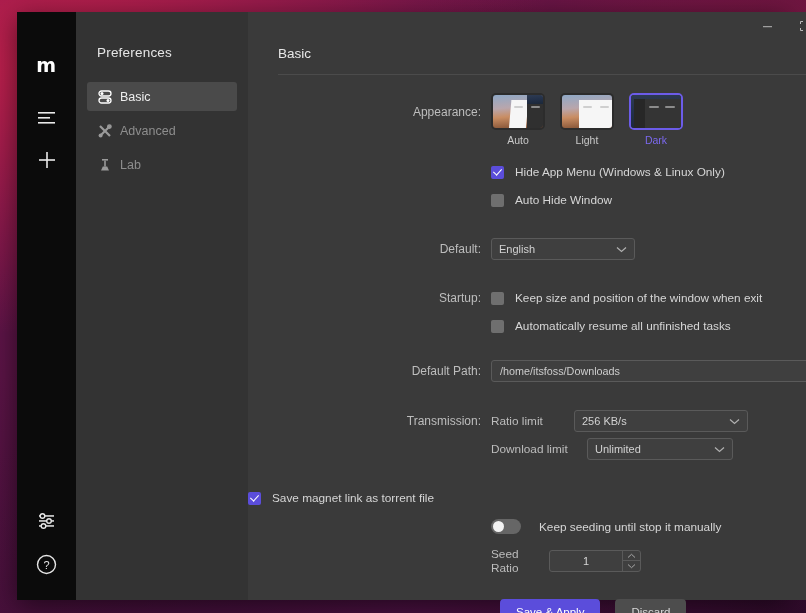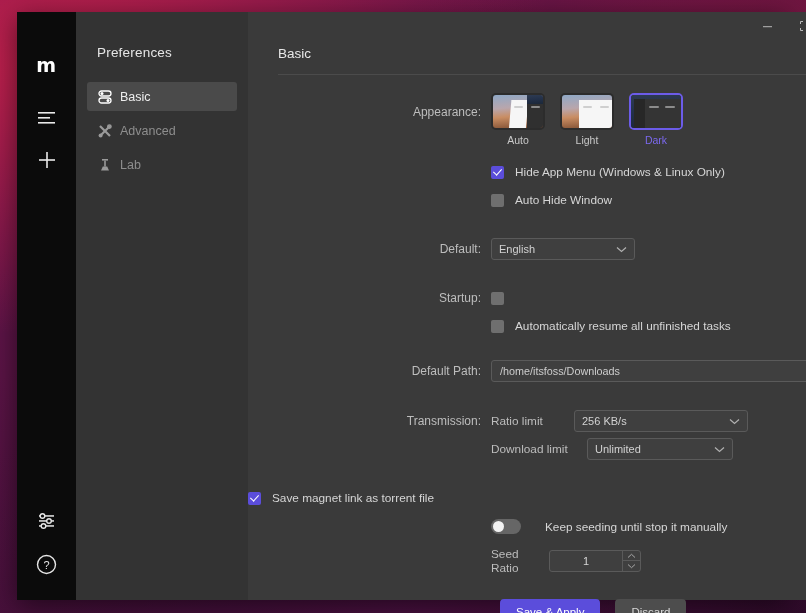--- a/index.html
+++ b/index.html
@@ -358,20 +358,21 @@
             <svg width="11" height="7" viewBox="0 0 11 7" aria-hidden="true">
               <path d="M1 1.5 L5.5 5.5 L10 1.5" fill="none" stroke="#b0b0b0" stroke-width="1.2"></path>
             </svg>
           </span>
         </div>
       </div>
 
       <div class="row" style="margin-top:31px">
         <div class="lbl">Startup:</div>
         <div class="cb"></div>
+        <div class="cbtext">Keep size and position of the window when exit</div>
       </div>
       <div class="row" style="margin-top:14px">
         <div class="lbl blank">.</div>
         <div class="cb"></div>
         <div class="cbtext">Automatically resume all unfinished tasks</div>
       </div>
 
       <div class="row" style="margin-top:27px">
         <div class="lbl">Default Path:</div>
         <div class="path-input">/home/itsfoss/Downloads</div>
@@ -409,21 +410,21 @@
       <div class="row" style="margin-top:31px">
         <div class="cb on"></div>
         <div class="cbtext">Save magnet link as torrent file</div>
       </div>
 
       <div class="row" style="margin-top:14px">
         <div class="lbl blank">.</div>
         <div class="toggle">
           <div class="knob"></div>
         </div>
-        <div class="cbtext" style="margin-left:24px">Keep seeding until stop it manually</div>
+        <div class="cbtext" style="margin-left:18px">Keep seeding until stop it manually</div>
       </div>
 
       <div class="row" style="margin-top:13px">
         <div class="lbl blank">.</div>
         <div class="sub-lbl" style="width:58px">Seed Ratio</div>
         <div class="spin">
           <div class="spin-val">1</div>
           <div class="spin-btns">
             <div class="spin-up">
               <svg width="9" height="6" viewBox="0 0 9 6" aria-hidden="true">

